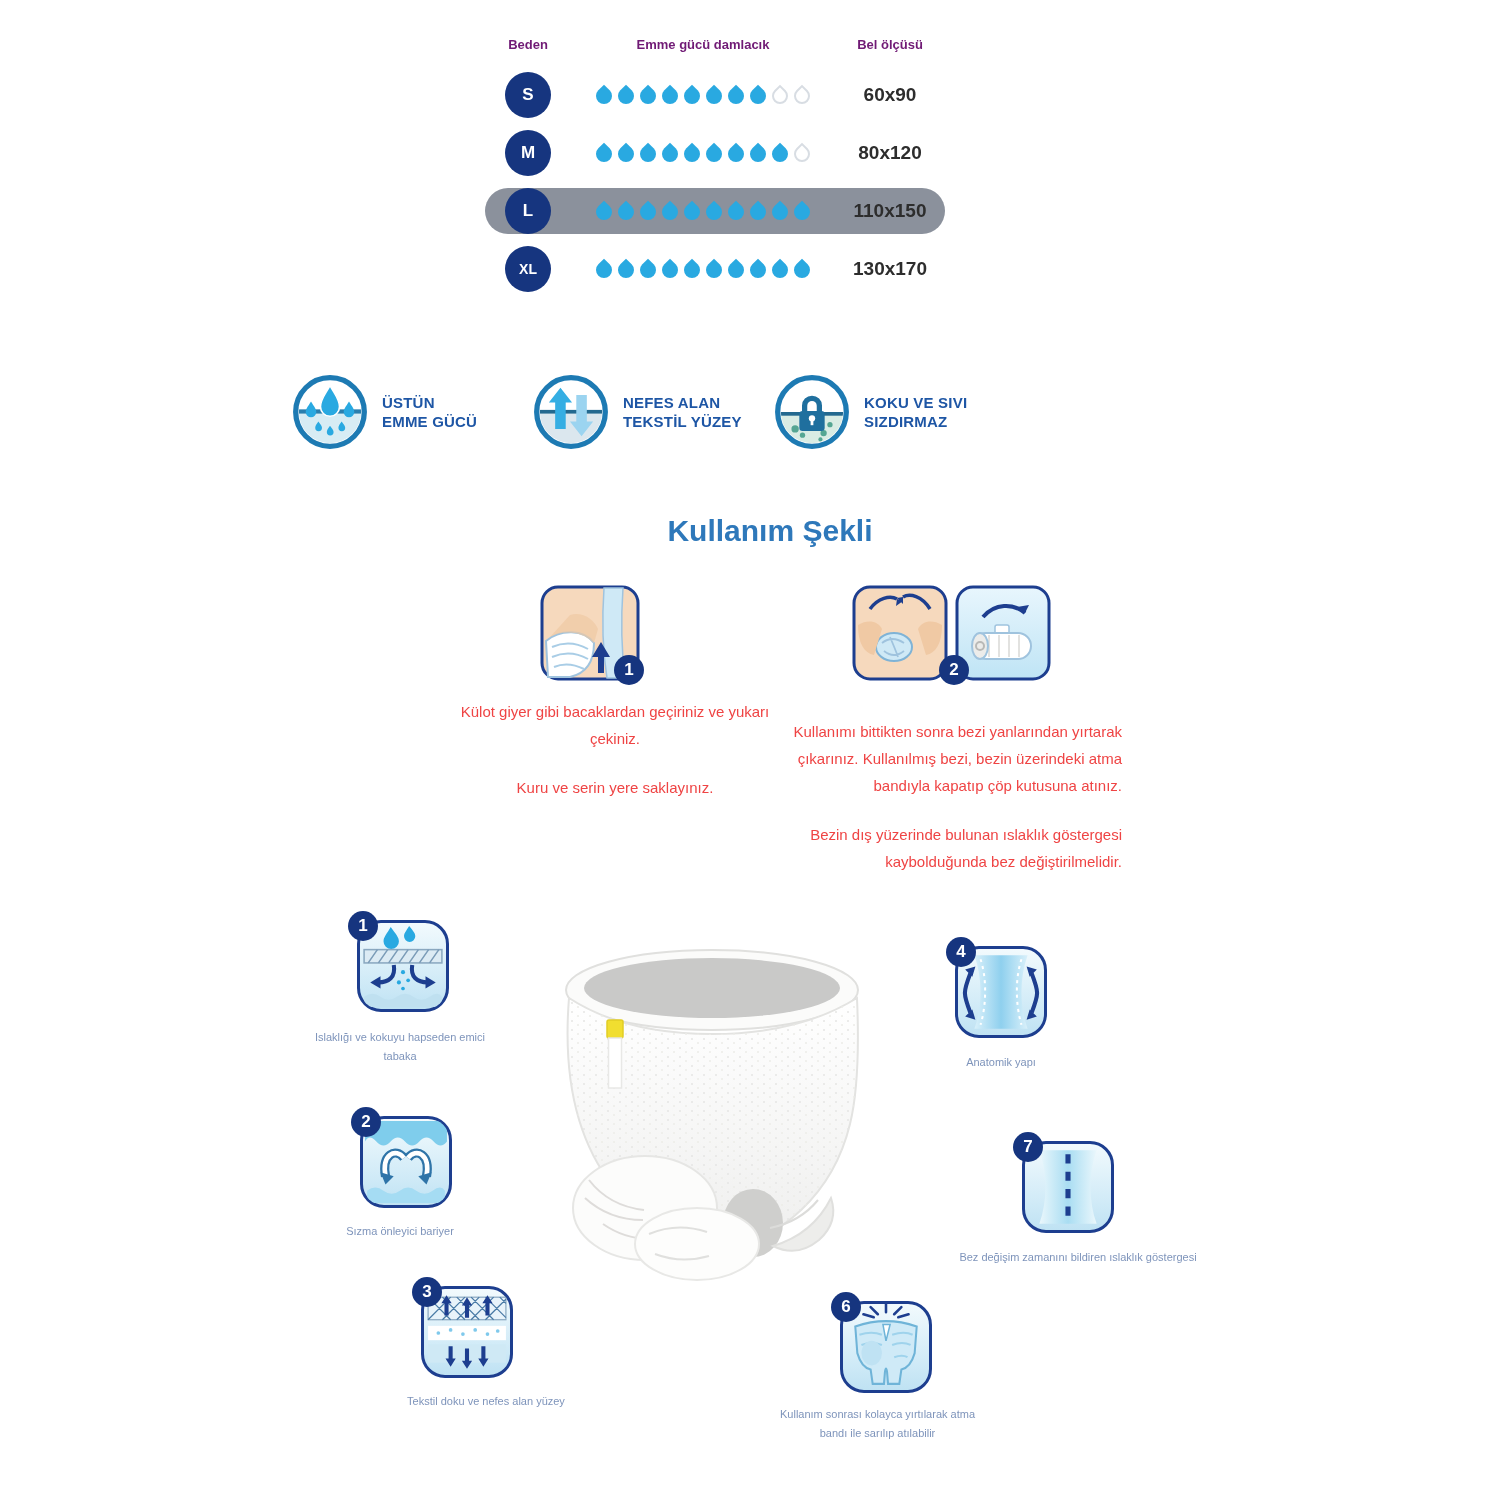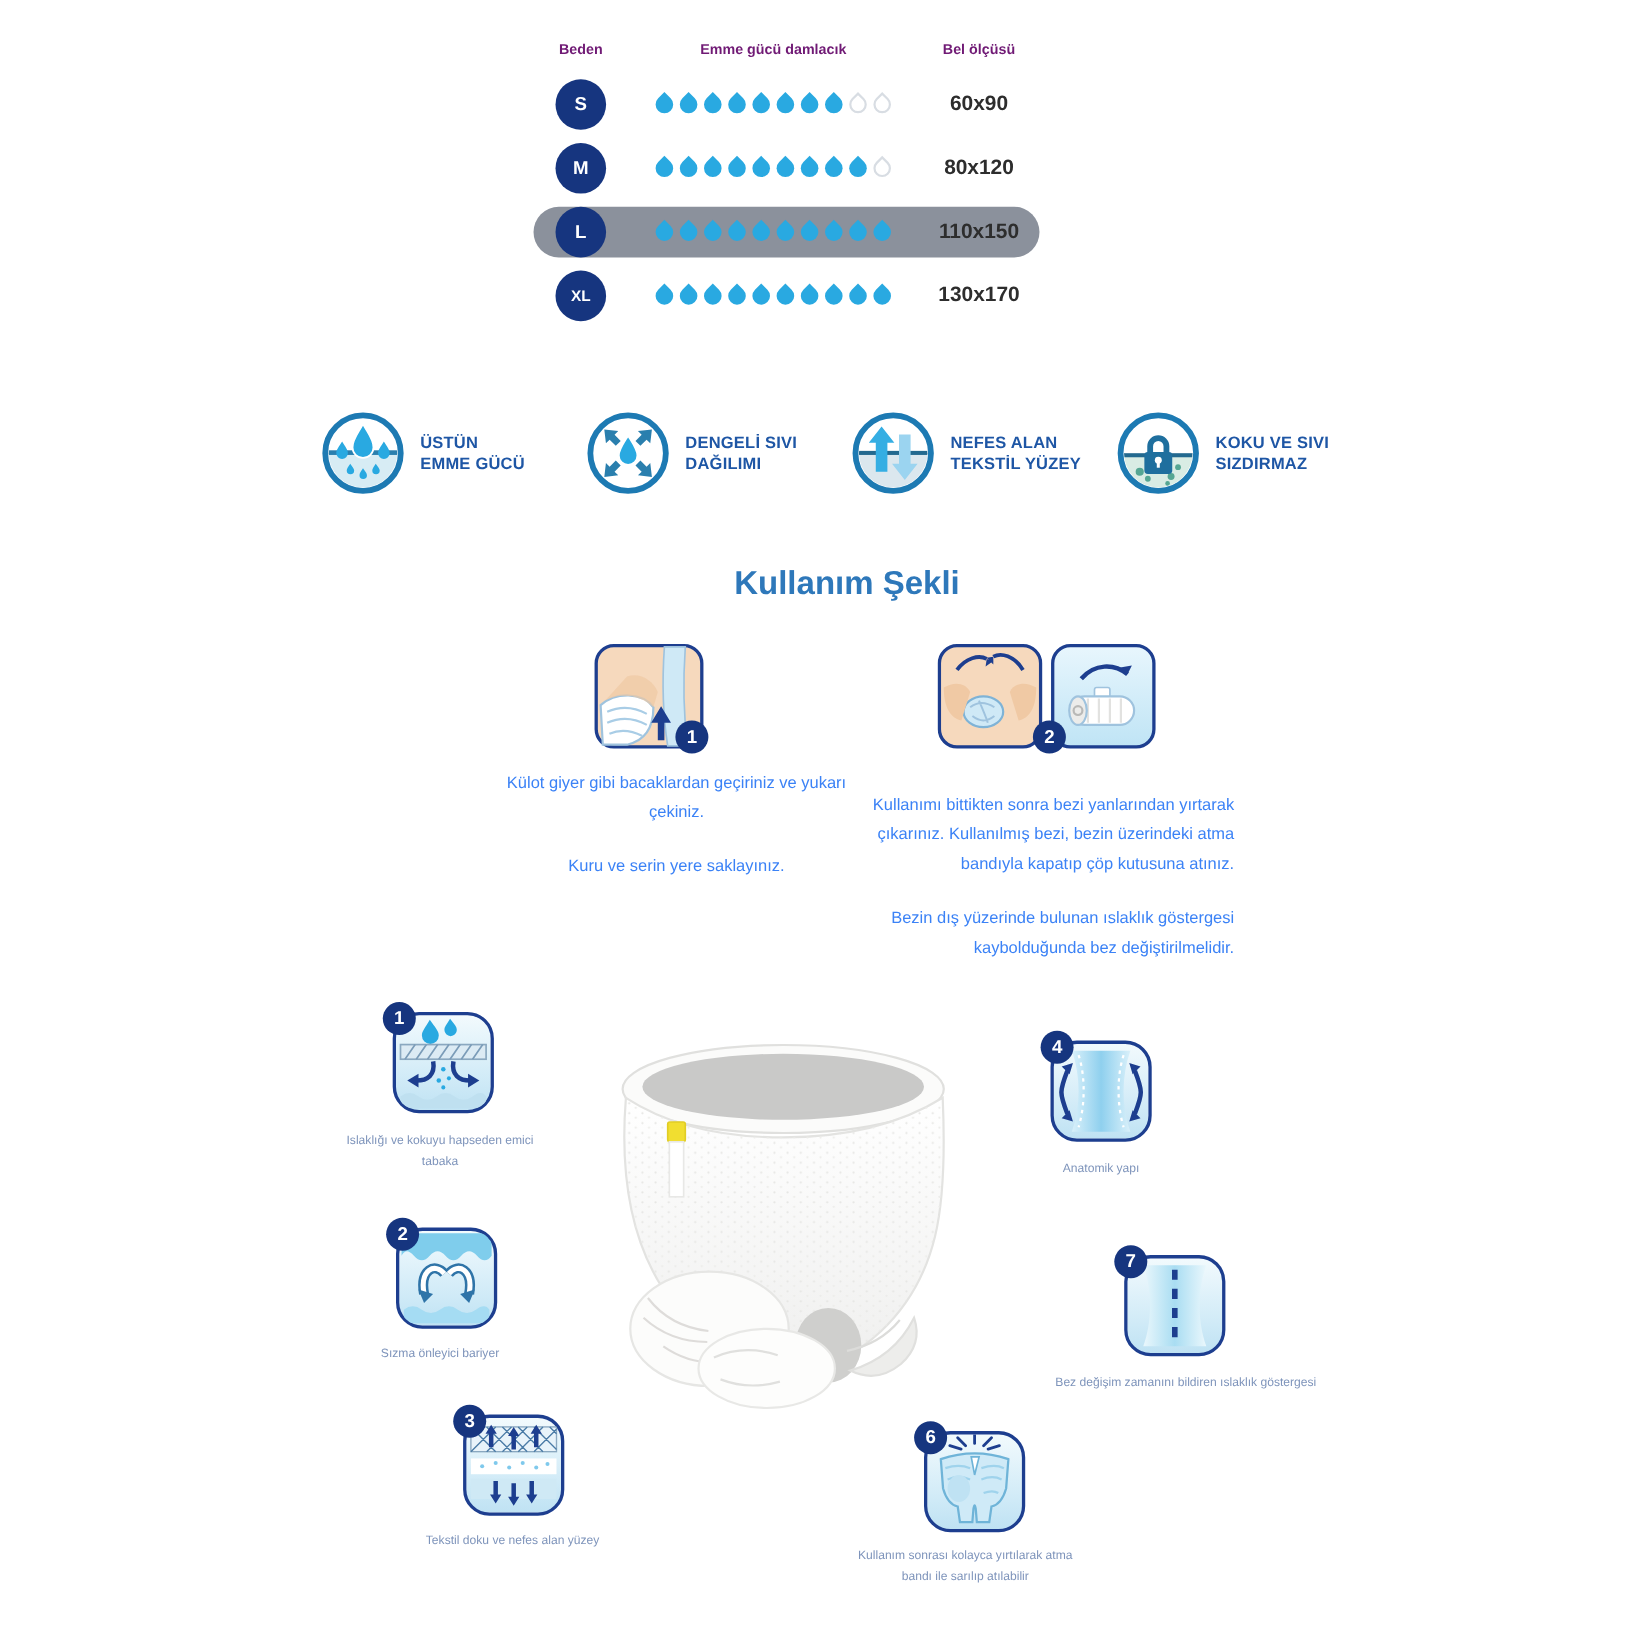--- a/index.html
+++ b/index.html
@@ -36,33 +36,33 @@
   #usage-title{position:absolute;left:250px;top:514px;width:1040px;text-align:center;
     font-size:30px;font-weight:700;color:#2e78ba;}
   .step-fig{position:absolute;display:flex;}
   .fig-box{position:relative;}
   .fig-box svg{display:block;}
   .badge{position:absolute;width:30px;height:30px;border-radius:50%;background:#16357f;color:#fff;
     font-weight:700;font-size:17px;display:flex;align-items:center;justify-content:center;z-index:3;}
   .badge.br{right:-4px;bottom:-4px;}
   .badge.bl{left:-16px;bottom:-4px;}
   .badge.tl{left:-12px;top:-12px;}
-  .body-text{color:#3b82f6;font-size:15px;line-height:1.8;text-align:center;}
+  .body-text{color:#ef4444;font-size:15px;line-height:1.8;text-align:center;}
   .body-text p{margin:0 0 22px 0;}
   #step1-text{position:absolute;left:440px;top:698px;width:350px;}
   #step2-text{position:absolute;left:788px;top:718px;width:334px;text-align:right;}
   
   #product-image{position:absolute;left:545px;top:928px;width:335px;height:360px;}
   .callout-icon{position:absolute;width:92px;height:92px;border:3.5px solid #1d3e8f;border-radius:24px;
     background:linear-gradient(180deg,#f2fafd 0%,#cfeaf7 70%,#bfe2f3 100%);box-sizing:border-box;}
   .callout-icon svg{display:block;width:100%;height:100%;border-radius:20px;}
   .callout-label{position:absolute;color:#7e94bb;font-size:11px;line-height:1.7;text-align:center;}
   #c1-icon{left:357px;top:920px;}   #c1-label{left:300px;top:1028px;width:200px;}
   #c2-icon{left:360px;top:1116px;}  #c2-label{left:295px;top:1222px;width:210px;}
-  #c3-icon{left:421px;top:1286px;}  #c3-label{left:352px;top:1392px;width:228px;text-align:center;}
+  #c3-icon{left:421px;top:1286px;}  #c3-label{left:372px;top:1392px;width:228px;text-align:center;}
   #c4-icon{left:955px;top:946px;}   #c4-label{left:917px;top:1053px;width:168px;}
   #c7-icon{left:1022px;top:1141px;} #c7-label{left:958px;top:1248px;width:240px;}
   #c6-icon{left:840px;top:1301px;}  #c6-label{left:775px;top:1405px;width:205px;}
 </style>
 </head>
 <body>
 
 <div id="size-table">
   <div class="st-header">
     <span class="col-size">Beden</span>
@@ -109,38 +109,20 @@
           <path d="M36 11c-5 9-9 13-9 20a9 9 0 0 0 18 0c0-7-4-11-9-20Z" fill="#29a9e1" stroke="#fff" stroke-width="1.5"></path>
           <path d="M25 45c-2 3-3 4-3 6a3.2 3.2 0 0 0 6.4 0c0-2-1.4-3-3.4-6Z" fill="#29a9e1"></path>
           <path d="M36 49c-2 3-3 4-3 6a3.2 3.2 0 0 0 6.4 0c0-2-1.4-3-3.4-6Z" fill="#29a9e1"></path>
           <path d="M47 45c-2 3-3 4-3 6a3.2 3.2 0 0 0 6.4 0c0-2-1.4-3-3.4-6Z" fill="#29a9e1"></path>
         </g>
       </svg>
     </span>
     <span class="f-label">
       <span style="display:block">ÜSTÜN</span>
       <span style="display:block">EMME GÜCÜ</span>
-    </span>
-  </div>
-  <div class="feature">
-    <span class="f-icon">
-      <svg viewBox="0 0 72 72">
-        <circle cx="36" cy="36" r="32.5" fill="#fff" stroke="#1d7ab3" stroke-width="5"></circle>
-        <g fill="#2a7fae">
-          <path transform="rotate(45 36 36)" d="M36 7 28.5 16.5 H33 V24 H39 V16.5 H43.5 Z"></path>
-          <path transform="rotate(135 36 36)" d="M36 7 28.5 16.5 H33 V24 H39 V16.5 H43.5 Z"></path>
-          <path transform="rotate(225 36 36)" d="M36 7 28.5 16.5 H33 V24 H39 V16.5 H43.5 Z"></path>
-          <path transform="rotate(315 36 36)" d="M36 7 28.5 16.5 H33 V24 H39 V16.5 H43.5 Z"></path>
-        </g>
-        <path d="M36 21c-5 8-8 12-8 17a8 8 0 0 0 16 0c0-5-3-9-8-17Z" fill="#29a9e1" stroke="#fff" stroke-width="1.5"></path>
-      </svg>
-    </span>
-    <span class="f-label">
-      <span style="display:block">DENGELİ SIVI</span>
-      <span style="display:block">DAĞILIMI</span>
     </span>
   </div>
   <div class="feature">
     <span class="f-icon">
       <svg viewBox="0 0 72 72">
         <defs>
             <clipPath id="fc3">
               <circle cx="36" cy="36" r="29.5"></circle>
             </clipPath>
           </defs>

